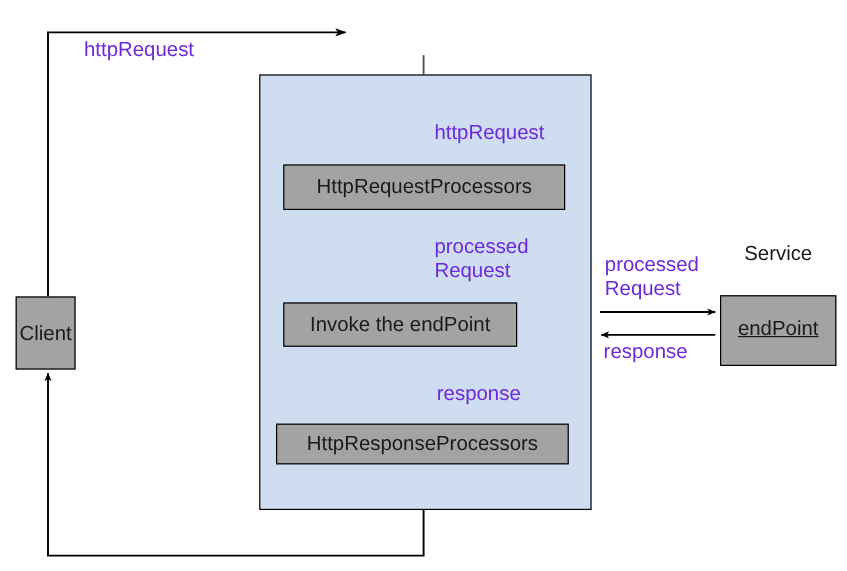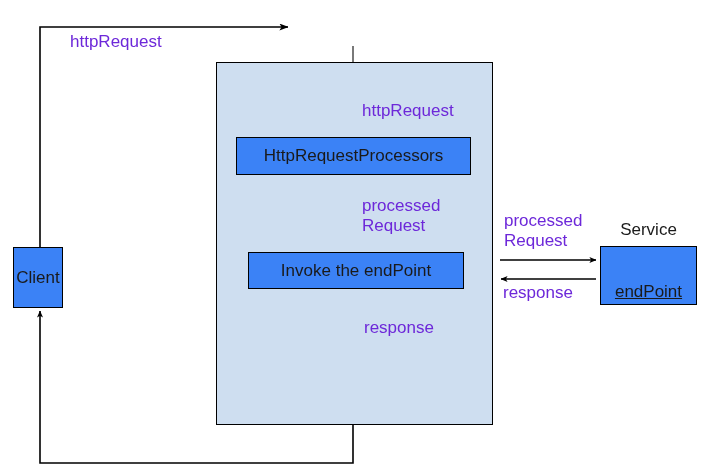--- a/index.html
+++ b/index.html
@@ -25,21 +25,21 @@
   .diagram-svg {
     position: absolute;
     left: 0;
     top: 0;
     width: 706px;
     height: 476px;
   }
   .node-box {
     position: absolute;
     box-sizing: border-box;
-    background: #3b82f6;
+    background: #a3a3a3;
     border: 1.6px solid #000000;
     display: flex;
     align-items: center;
     justify-content: center;
     font-family: "Liberation Sans", sans-serif;
     font-size: 17px;
     line-height: 1.12;
     color: #1a1a1a;
     white-space: nowrap;
   }
@@ -115,26 +115,29 @@
 
   <div class="node-box" style="left:13px; top:247px; width:50px; height:61px;">
     <span>Client</span>
   </div>
 
 
   <div class="node-box" style="left:236px; top:137px; width:235px; height:38px;">
     <span>HttpRequestProcessors</span>
   </div>
 
-  <div class="node-box" style="left:248px; top:252px; width:216px; height:37px;">
+  <div class="node-box" style="left:236px; top:252px; width:195px; height:37px;">
     <span>Invoke the endPoint</span>
   </div>
 
+  <div class="node-box" style="left:230px; top:353px; width:244px; height:34px;">
+    <span>HttpResponseProcessors</span>
+  </div>
 
-  <div class="node-box" style="left:600px; top:246px; width:97px; height:59px; align-items:flex-end; padding-bottom:2px;">
+  <div class="node-box" style="left:600px; top:246px; width:97px; height:59px; align-items:flex-end; padding-bottom:20px;">
     <span>
       <span class="svc-text">Service</span>
       <span class="svc-text svc-underline">endPoint</span>
     </span>
   </div>
 
   <div class="lbl" style="left:70px; top:32px;">httpRequest</div>
 
   <div class="lbl" style="left:362px; top:101px;">httpRequest</div>
 

